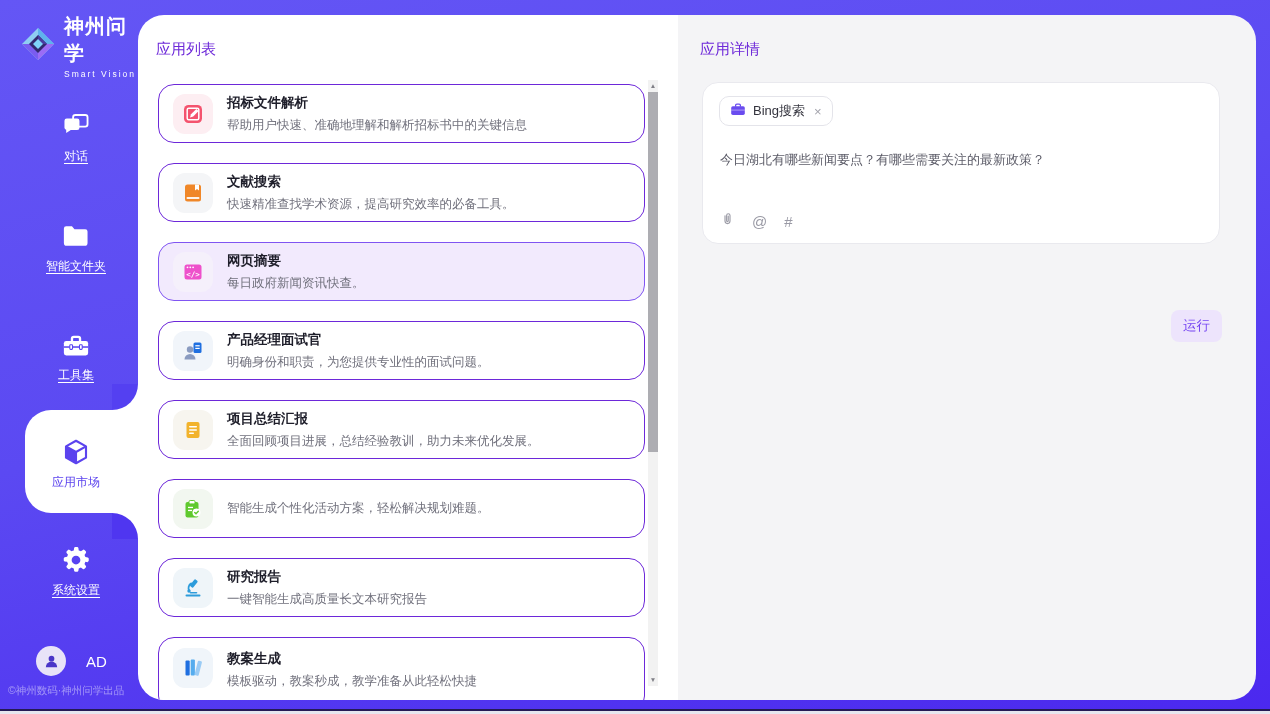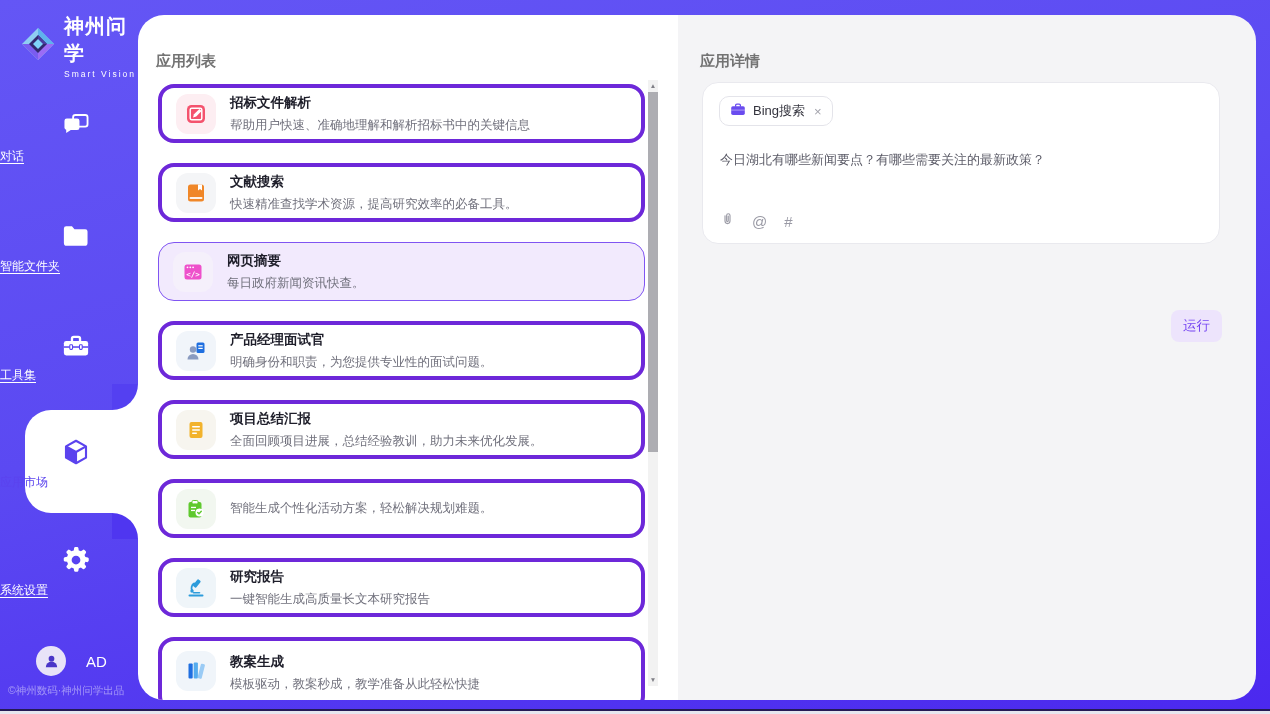--- a/index.html
+++ b/index.html
@@ -11,45 +11,45 @@
   }
   
   .edge-dark{position:absolute;left:0;right:0;bottom:3px;height:2px;background:#241A55;}
   .edge-light{position:absolute;left:0;right:0;bottom:0;height:3px;background:#E6E6EE;}
 
   
   .sidebar{position:absolute;left:0;top:0;width:138px;height:714px;}
   .logo{position:absolute;top:13px;left:20px;display:flex;gap:8px;align-items:center;}
   .logo-text .cn{color:#fff;font-size:20px;font-weight:bold;letter-spacing:1px;}
   .logo-text .en{color:#fff;font-size:8.5px;letter-spacing:2px;margin-top:2px;}
-  .nav-item{position:absolute;left:0;width:152px;color:#fff;cursor:pointer;}
+  .nav-item{position:absolute;left:0;width:152px;text-align:center;color:#fff;cursor:pointer;}
   .nav-icon{height:32px;display:flex;align-items:center;justify-content:center;}
   .nav-label{font-size:12px;margin-top:6px;text-decoration:underline;text-underline-offset:3px;}
   .nav-item.active{color:#5B43EE;}
   .nav-item.active .nav-label{text-decoration:none;}
   .active-bubble{position:absolute;left:25px;top:410px;width:113px;height:103px;background:#fff;border-radius:26px 0 0 26px;}
   .curve{position:absolute;right:0;width:26px;height:26px;overflow:hidden;background:#fff;}
   .curve.top{top:-26px;} .curve.bottom{bottom:-26px;}
   .curve.top i{display:block;width:100%;height:100%;background:#5440F1;border-bottom-right-radius:26px;}
   .curve.bottom i{display:block;width:100%;height:100%;background:#4F36F0;border-top-right-radius:26px;}
   .user{position:absolute;top:646px;left:36px;display:flex;align-items:center;gap:20px;cursor:pointer;}
   .avatar{width:30px;height:30px;border-radius:50%;background:#E8E3F8;display:flex;align-items:center;justify-content:center;}
   .user-name{color:#fff;font-size:15px;}
   .side-footer{position:absolute;top:684px;left:8px;font-size:10.5px;color:rgba(255,255,255,.45);white-space:nowrap;}
 
   
   .main{position:absolute;left:138px;top:15px;width:1118px;height:685px;border-radius:26px;overflow:hidden;display:flex;}
   .list-pane{width:540px;background:#fff;position:relative;flex:none;}
   .detail-pane{flex:1;background:#F4F4F6;position:relative;}
-  .pane-title{position:absolute;top:25px;font-size:15px;font-weight:bold;color:#737373;margin-top:12px;}
+  .pane-title{position:absolute;top:25px;font-size:15px;font-weight:normal;color:#6d28d9;}
   .list-pane .pane-title{left:18px;}
   .detail-pane .pane-title{left:22px;}
 
   
-  .card{position:absolute;left:20px;width:487px;height:59px;border:4px solid #6d28d9;border-radius:16px;background:#fff;display:flex;align-items:center;padding:0 14px;gap:14px;cursor:pointer;}
+  .card{position:absolute;left:20px;width:487px;height:59px;border:1px solid #6d28d9;border-radius:16px;background:#fff;display:flex;align-items:center;padding:0 14px;gap:14px;cursor:pointer;}
   .card.selected{background:#F2EAFD;border:1.5px solid #8055F2;}
   .ic{width:40px;height:40px;border-radius:12px;flex:none;display:flex;align-items:center;justify-content:center;}
   .card-name{font-size:13.5px;font-weight:bold;color:#1E1E2A;margin-bottom:5px;}
   .card-desc{font-size:12.5px;color:#70707C;white-space:nowrap;}
 
   
   .sb{position:absolute;right:20px;top:65px;width:10px;height:606px;background:#F2F2F2;}
   .sb-arrow{position:absolute;left:0;width:10px;height:12px;color:#7F7F86;font-size:6.5px;line-height:12px;text-align:center;cursor:pointer;}
   .sb-arrow.up{top:0;} .sb-arrow.down{bottom:0;}
   .sb-thumb{position:absolute;left:0;top:12px;width:10px;height:360px;background:#ADADB2;cursor:pointer;}

